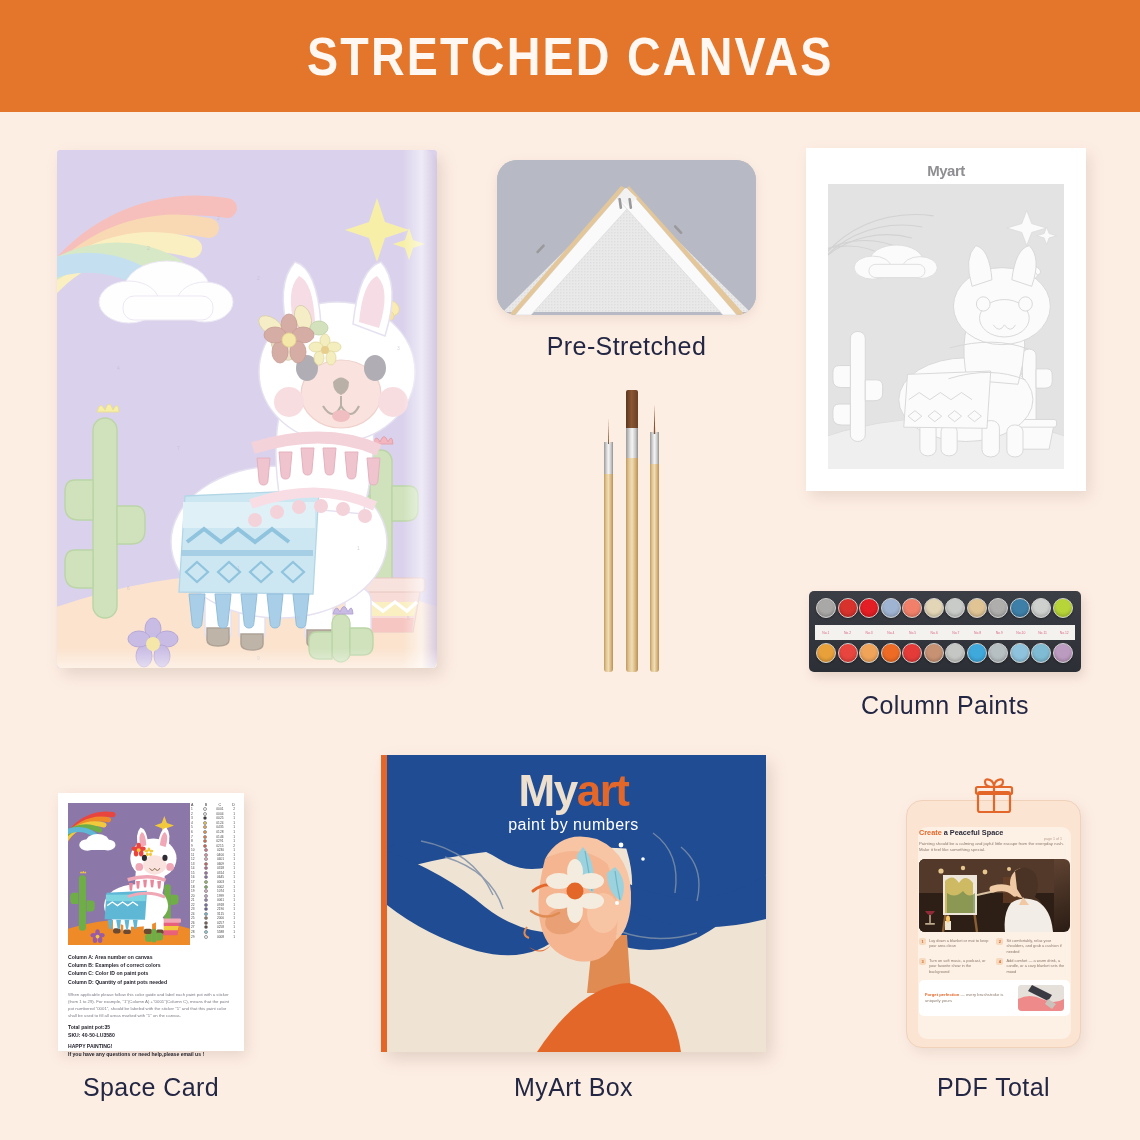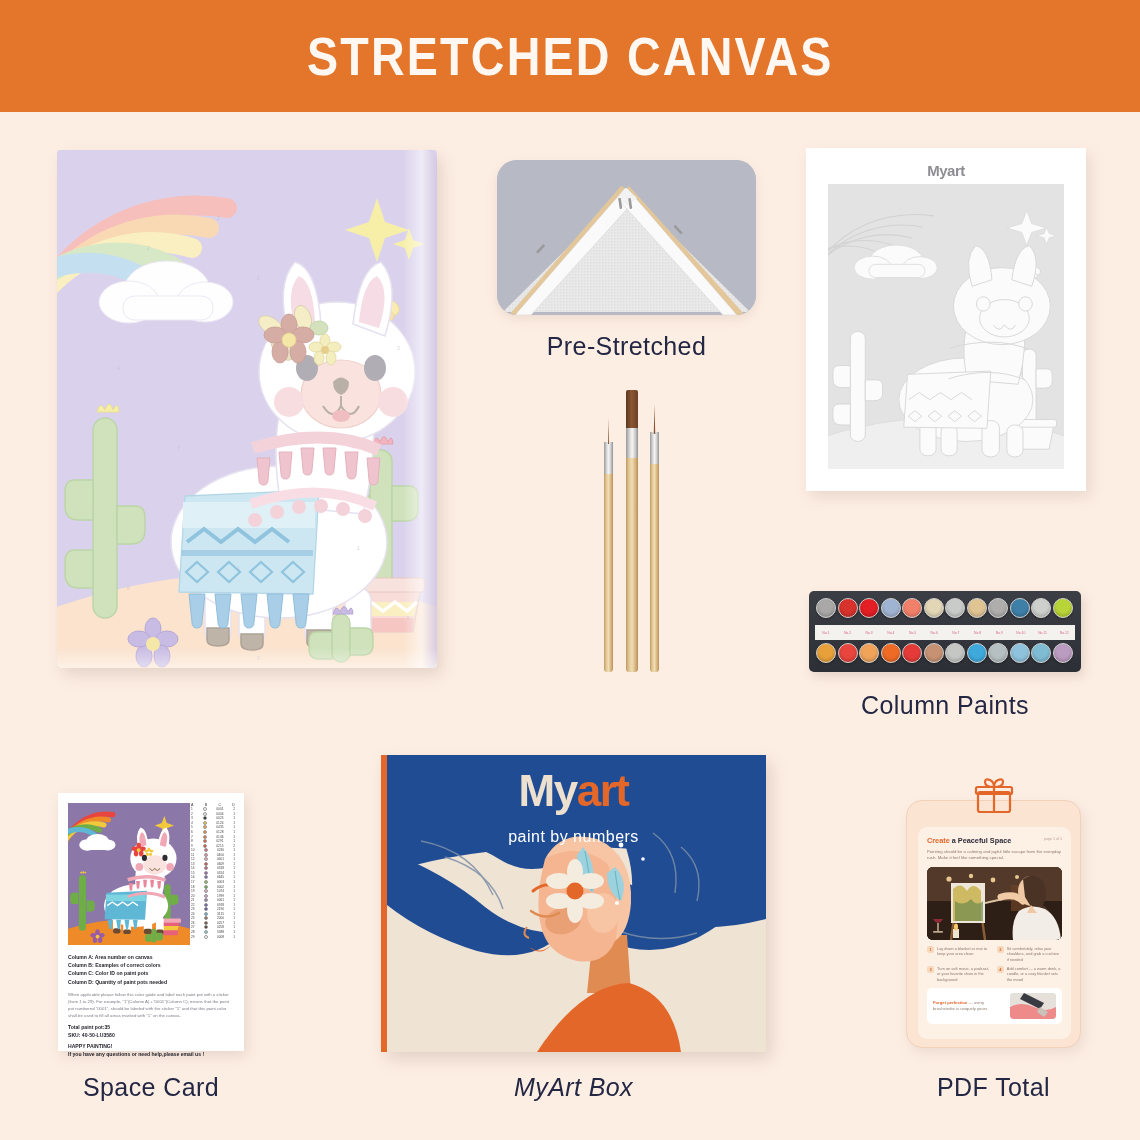--- a/index.html
+++ b/index.html
@@ -118,31 +118,31 @@
   #box-cream-field {
     position: absolute; left: 6px; bottom: 0; width: 379px; height: 205px;
     background: #EFE3D4;
     border-radius: 100% 100% 0 0 / 62% 62% 0 0;
     transform: scaleX(1.22); transform-origin: center bottom;
   }
   #box-logo { position: absolute; top: 14px; width: 100%; text-align: center; z-index: 5; }
   #box-logo-main { font-size: 44px; font-weight: 800; letter-spacing: -1.5px; line-height: 44px; }
   #box-logo-my { color: #EDE0CE; }
   #box-logo-art { color: #E4672A; }
-  #box-logo-sub { font-size: 16px; color: #FFFFFF; letter-spacing: .5px; margin-top: 15px; }
+  #box-logo-sub { font-size: 16px; color: #FFFFFF; letter-spacing: .5px; margin-top: 3px; }
 
   
   #pdf-card {
     position: absolute; left: 906px; top: 800px; width: 175px; height: 248px;
     background: #FBE4D2; border-radius: 16px; border: 1px solid #F0D2BB;
     box-shadow: 3px 5px 13px rgba(120,90,70,.13);
   }
   #pdf-inner {
     position: absolute; left: 11px; top: 26px; width: 153px; height: 212px;
-    background: #FDF0E5; border-radius: 9px; padding: 9px;
+    background: #FDF0E5; border-radius: 9px; padding: 1px;
   }
   #pdf-gift { position: absolute; top: -23px; left: 50%; transform: translateX(-50%); }
   #pdf-title { font-size: 7.3px; font-weight: 700; line-height: 10px; }
   #pdf-title-accent { color: #E4672A; }
   #pdf-title-rest { color: #2B2B3B; }
   #pdf-page { position: absolute; right: 9px; top: 10px; font-size: 3.6px; color: #B9A394; }
   #pdf-desc { font-size: 4.3px; color: #8C7A6C; line-height: 6.4px; margin-top: 3px; }
   #pdf-photo {
     width: 100%; height: 73px; border-radius: 6px; margin-top: 5px; overflow: hidden;
     position: relative; background: linear-gradient(160deg,#3A2A20 0%,#5E4231 40%,#2A1C14 100%);
@@ -918,21 +918,21 @@
           <circle cx="262" cy="104" r="1.8"></circle>
           <circle cx="236" cy="148" r="2"></circle>
         </g>
     </svg>
     <div id="box-orange-edge"></div>
     <div id="box-logo">
       <div id="box-logo-main"><span id="box-logo-my">My</span><span id="box-logo-art">art</span></div>
       <div id="box-logo-sub">paint by numbers</div>
     </div>
   </div>
-  <div class="caption" style="left:381px; top:1073px; width:385px;font-style:italic;">MyArt Box</div>
+  <div class="caption" style="left:381px; top:1073px; width:385px;">MyArt Box</div>
 
   <div id="pdf-card">
     <svg id="pdf-gift" width="40" height="36" viewBox="0 0 40 36">
       <rect x="4" y="14" width="32" height="20" rx="2" fill="none" stroke="#E4672A" stroke-width="2.2"></rect>
       <rect x="2" y="9" width="36" height="7" rx="1.6" fill="none" stroke="#E4672A" stroke-width="2.2"></rect>
       <line x1="20" y1="9" x2="20" y2="34" stroke="#E4672A" stroke-width="2.2"></line>
       <path d="M 20 9 Q 11 9 11 4 Q 11 0 16 2 Q 20 4 20 9 Z" fill="none" stroke="#E4672A" stroke-width="2.2"></path>
       <path d="M 20 9 Q 29 9 29 4 Q 29 0 24 2 Q 20 4 20 9 Z" fill="none" stroke="#E4672A" stroke-width="2.2"></path>
     </svg>
     <div id="pdf-inner">

